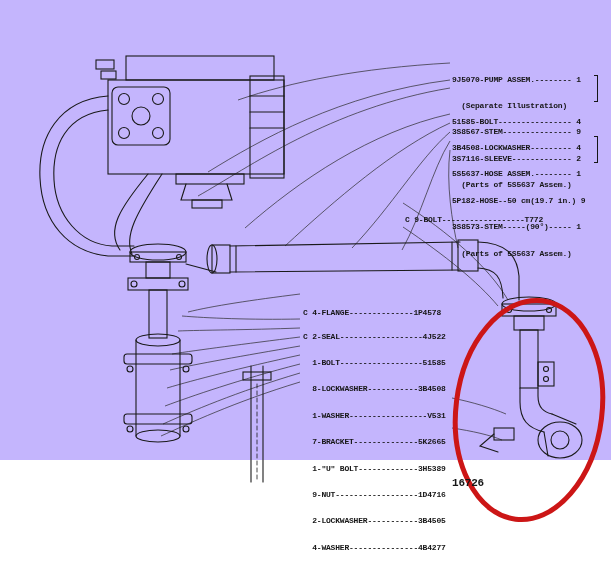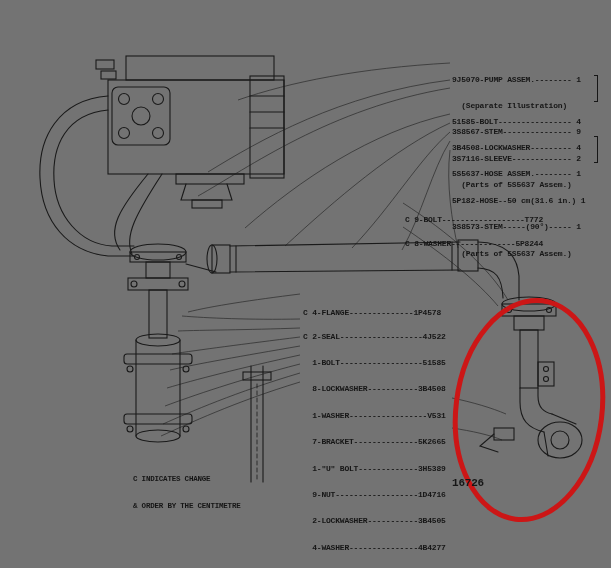--- a/index.html
+++ b/index.html
@@ -3,22 +3,22 @@
 <meta charset="utf-8">
 <style>
   * { margin:0; padding:0; box-sizing:border-box; }
   html,body { background:#ffffff; }
   body {
     width:611px; height:568px;
     font-family:"Liberation Mono","DejaVu Sans Mono",monospace;
     position:relative; overflow:hidden;
   }
   .canvas {
-    position:absolute; left:0; top:0; width:611px; height:568px;
-    background:#737373;
+    position:absolute; left:0; top:0; width:611px; height:460px;
+    background:#c4b5fd;
   }
   svg.drawing { position:absolute; left:0; top:0; }
   .pl {
     position:absolute;
     font-size:8px; line-height:8.8px; font-weight:700;
     color:#161616; white-space:pre; letter-spacing:-0.2px; z-index:3;
   }
   .pl div { white-space:pre; }
   .bracket {
     position:absolute; width:4px; z-index:3;
@@ -160,31 +160,28 @@
     <div>3S8567-STEM--------------- 9</div>
     <div>3S7116-SLEEVE------------- 2</div>
     <div>  (Parts of 5S5637 Assem.)</div>
   </div>
   <div class="bracket" style="left:594px; top:75px; height:27px;"></div>
 
   <div class="pl" style="left:452px; top:100px;">
     <div>51585-BOLT---------------- 4</div>
     <div>3B4508-LOCKWASHER--------- 4</div>
     <div>5S5637-HOSE ASSEM.-------- 1</div>
-    <div>5P182-HOSE--50 cm(31.6 in.) 1</div>
+    <div>5P182-HOSE--50 cm(19.7 in.) 9</div>
     <div>3S8573-STEM-----(90°)----- 1</div>
     <div>  (Parts of 5S5637 Assem.)</div>
   </div>
   <div class="bracket" style="left:594px; top:136px; height:27px;"></div>
 
   <div class="pl" style="left:405px; top:198px;">
     <div>C 9-BOLT------------------T772</div>
-  </div>
-  <div class="pl" style="left:405px; top:222px;">
-    <div>C 8-WASHER--------------5P8244</div>
   </div>
 
   <div class="pl" style="left:303px; top:291px;text-align:right;">
     <div>C 4-FLANGE--------------1P4578</div>
   </div>
 
   <div class="pl" style="left:303px; top:315px;">
     <div>C 2-SEAL------------------4J522</div>
     <div>  1-BOLT------------------51585</div>
     <div>  8-LOCKWASHER-----------3B4508</div>
@@ -196,22 +193,18 @@
     <div>  4-WASHER---------------4B4277</div>
     
     
     
     
     
     
     
   </div>
 
-  <div class="pl note" style="left:133px; top:457px;">
-    <div>C INDICATES CHANGE</div>
-    <div>&amp; ORDER BY THE CENTIMETRE</div>
-  </div>
 
   <div class="pl fig-num" style="left:452px; top:461px;">
     <div>16726</div>
   </div>
 
 </div>
 
 </body></html>

